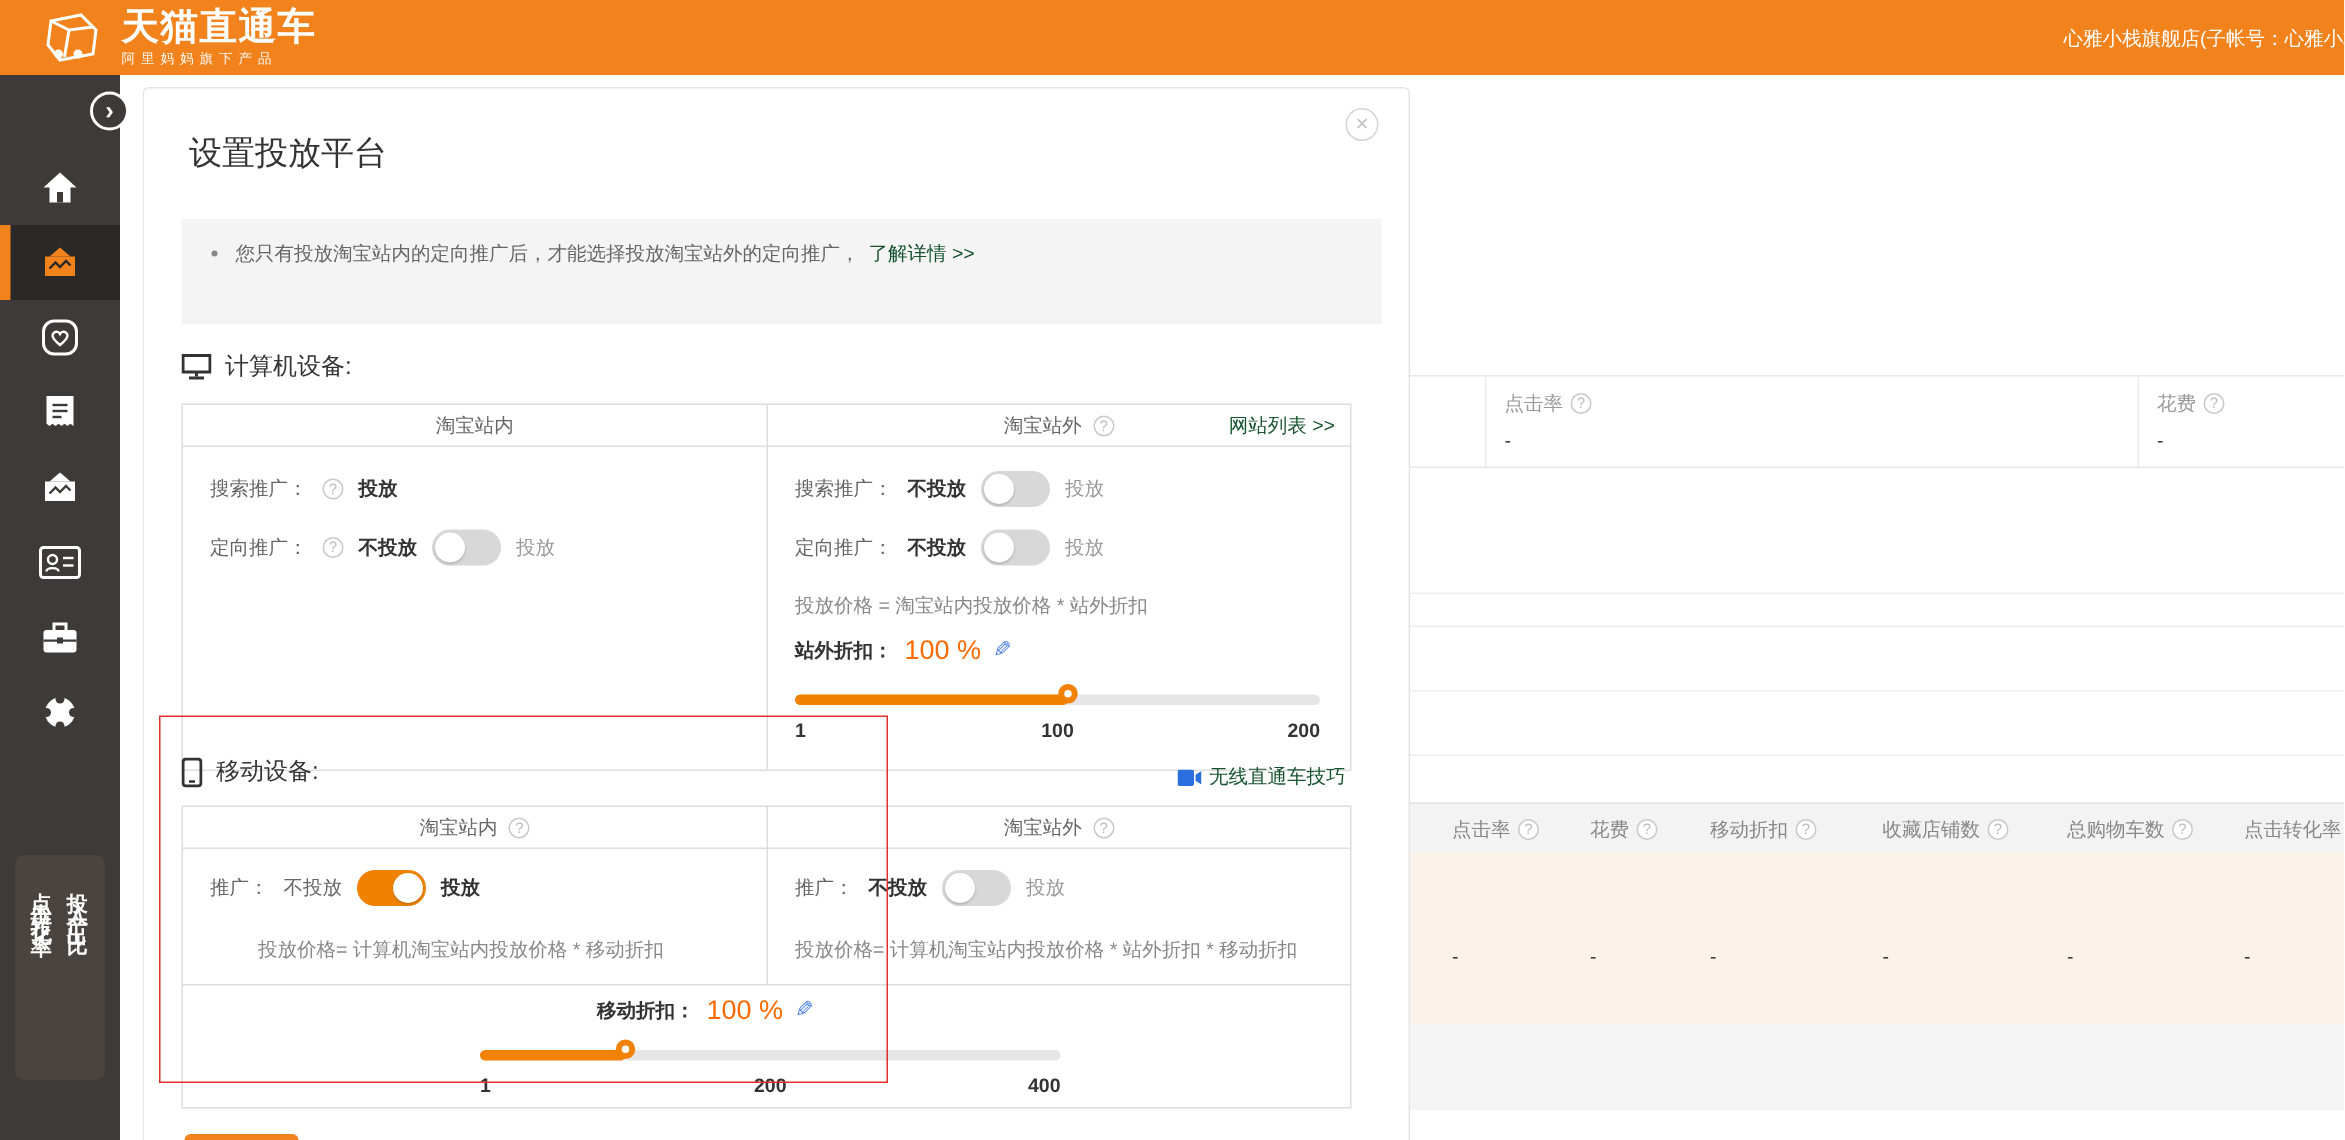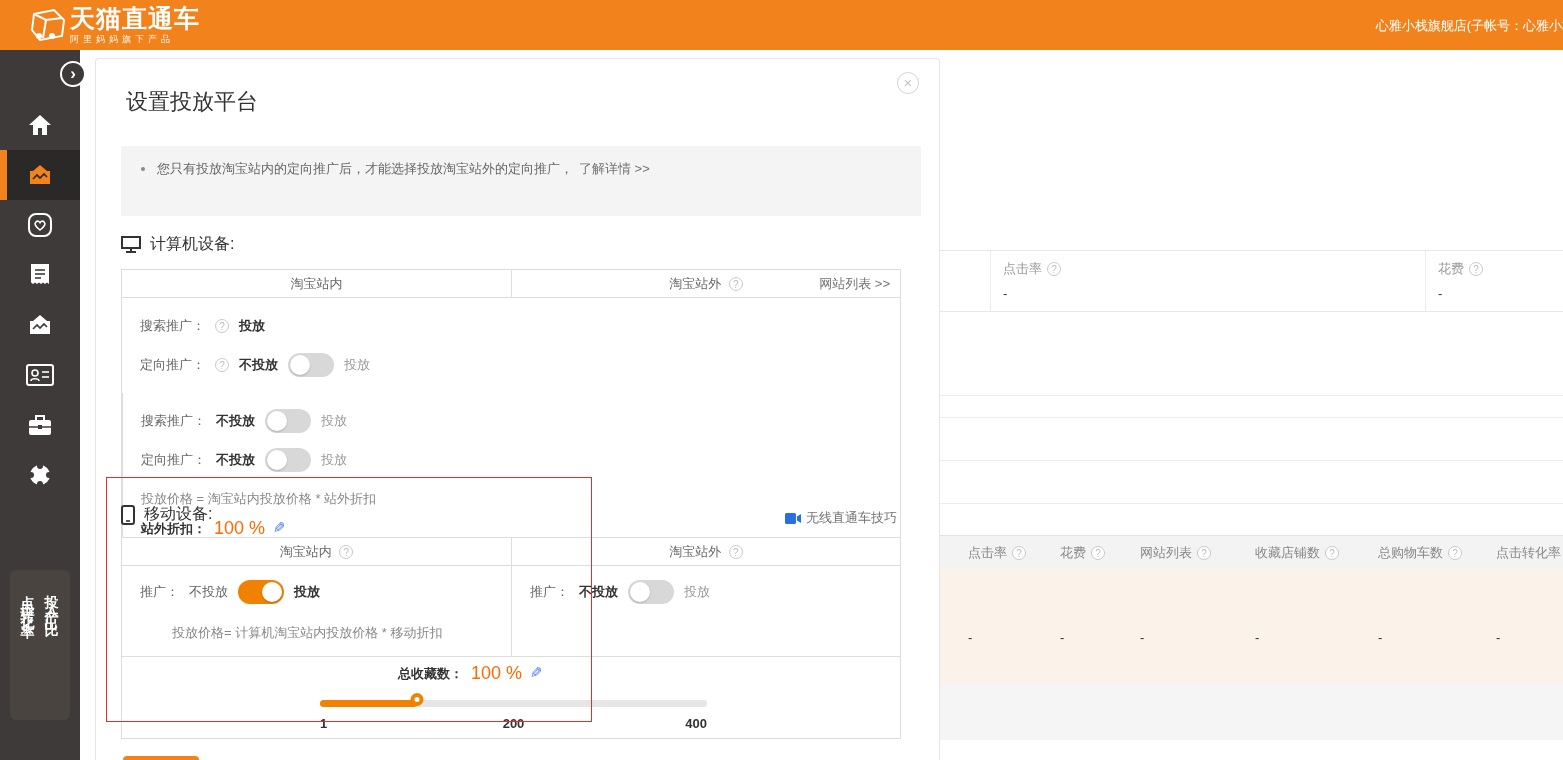--- a/index.html
+++ b/index.html
@@ -2,21 +2,21 @@
 <html><head>
 <meta charset="utf-8">
 <style>
   * { margin:0; padding:0; box-sizing:border-box; }
   html,body { width:1563px; height:760px; overflow:hidden; }
   body { font-family:"Liberation Sans","DejaVu Sans",sans-serif; font-size:13px; color:#333; background:#fff; }
   .page { position:relative; width:1563px; height:760px; overflow:hidden; background:#fff; }
 
   
   .top-header { position:absolute; left:0; top:0; width:1563px; height:50px; background:#F1821C; z-index:30; overflow:hidden; }
-  .logo-wrap { position:absolute; left:26px; top:5px; display:flex; align-items:center; gap:0; }
+  .logo-wrap { position:absolute; left:26px; top:5px; display:flex; align-items:center; gap:11px; }
   .logo-text-block { display:flex; flex-direction:column; }
   .logo-title { color:#fff; font-size:25px; font-weight:bold; letter-spacing:1px; line-height:26px; }
   .logo-sub { color:#fff; font-size:9px; letter-spacing:4px; margin-top:2px; opacity:.95; }
   .account-text { position:absolute; right:-12px; top:17px; color:#fff; font-size:13px; white-space:nowrap; }
 
   
   .sidebar { position:absolute; left:0; top:50px; width:80px; height:710px; background:#3E3A39; z-index:25; }
   .expand-btn { position:absolute; left:60px; top:11px; width:26px; height:26px; border:2px solid #fff; border-radius:50%; background:#3E3A39; color:#fff; text-align:center; line-height:21px; font-size:17px; font-weight:bold; cursor:pointer; z-index:31; }
   .expand-btn::before { content:"\203A"; }
   .side-nav { position:absolute; left:0; top:50px; width:80px; }
@@ -60,21 +60,21 @@
   .warn-tri { position:relative; display:inline-block; width:0; height:0; border-left:8px solid transparent; border-right:8px solid transparent; border-bottom:13px solid #2b2b2b; vertical-align:-2px; }
   .warn-tri::after { content:"!"; position:absolute; left:-2px; top:2px; color:#fff; font-size:9px; font-weight:bold; }
 
   
   .modal { position:absolute; left:95px; top:58px; width:845px; height:702px; background:#fff; border:1px solid #E5E5E5; border-bottom:none; border-radius:4px 4px 0 0; z-index:10; }
   .modal-title { position:absolute; left:30px; top:28px; font-size:22px; color:#333; }
   .tip-box { position:absolute; left:25px; top:87px; width:800px; height:70px; background:#F4F4F4; padding:11px 20px; color:#666; }
   .tip-line { display:flex; align-items:center; gap:6px; height:24px; }
   .tip-line + .tip-line { margin-top:2px; }
   .bullet { width:4px; height:4px; border-radius:50%; background:#888; margin-right:6px; flex:none; }
-  .link { color:#737373; cursor:pointer; text-decoration:none; }
+  .link { color:#14532d; cursor:pointer; text-decoration:none; }
 
   .section-head { position:absolute; left:25px; display:flex; align-items:center; gap:9px; font-size:16px; color:#333; }
   .sec-table { position:absolute; left:25px; width:780px; border:1px solid #DDD; background:#fff; }
   .sec-thead { display:flex; height:28px; border-bottom:1px solid #DDD; align-items:center; }
   .sec-th { position:relative; width:50%; text-align:center; color:#666; height:28px; line-height:28px; }
   .sec-th + .sec-th { border-left:1px solid #DDD; }
   .site-list-link { position:absolute; right:10px; top:0; }
   .sec-body { display:flex; }
   .sec-cell { width:50%; padding:16px 18px; }
   .sec-cell + .sec-cell { border-left:1px solid #DDD; }
@@ -132,21 +132,21 @@
     <div class="bt-header">
       <span class="bt-col" style="left:68px;">
           <span>点击率</span>
           <span class="help"></span>
         </span>
       <span class="bt-col" style="left:160px;">
           <span>花费</span>
           <span class="help"></span>
         </span>
       <span class="bt-col" style="left:240px;">
-          <span>网站列表</span>
+          <span>移动折扣</span>
           <span class="help"></span>
         </span>
       <span class="bt-col" style="left:355px;">
           <span>收藏店铺数</span>
           <span class="help"></span>
         </span>
       <span class="bt-col" style="left:478px;">
           <span>总购物车数</span>
           <span class="help"></span>
         </span>
@@ -296,21 +296,21 @@
     </div>
     <div class="sec-table" style="top:210px;">
       <div class="sec-thead">
         <div class="sec-th"><span>淘宝站内</span></div>
         <div class="sec-th">
           <span>淘宝站外</span>
           <span class="help" style="margin-left:4px;"></span>
           <a class="link site-list-link">网站列表 &gt;&gt;</a>
         </div>
       </div>
-      <div class="sec-body" style="min-height:194px;flex-direction:column;">
+      <div class="sec-body" style="min-height:194px;">
         <div class="sec-cell">
           <div class="ctl-row">
             <span>搜索推广：</span>
             <span class="help"></span>
             <span class="b333">投放</span>
           </div>
           <div class="ctl-row">
             <span>定向推广：</span>
             <span class="help"></span>
             <span class="b333">不投放</span>
@@ -390,25 +390,26 @@
           </div>
           <div class="formula" style="margin-top:20px;margin-left:32px;">投放价格= 计算机淘宝站内投放价格 * 移动折扣</div>
         </div>
         <div class="sec-cell" style="padding:14px 18px;">
           <div class="ctl-row">
             <span>推广：</span>
             <span class="b333">不投放</span>
             <span class="toggle off"></span>
             <span class="grey">投放</span>
           </div>
+          <div class="formula" style="margin-top:20px;">投放价格= 计算机淘宝站内投放价格 * 站外折扣 * 移动折扣</div>
         </div>
       </div>
       <div class="mob-slider-row">
         <div class="discount-line" style="position:absolute; left:276px; top:6px; margin-top:0;">
-          <span class="b333">总收藏数：</span>
+          <span class="b333">移动折扣：</span>
           <span class="discount-value">100 %</span>
           <span class="pencil"></span>
         </div>
         <div class="slider" style="position:absolute; left:198px; top:36px; width:387px; margin-top:0;">
           <span class="track"></span>
           <span class="fill" style="width:25%;"></span>
           <span class="handle" style="left:25%;"></span>
         </div>
         <div class="slider-labels" style="position:absolute; left:198px; top:59px; width:387px; margin-top:0;">
           <span class="l0">1</span>

